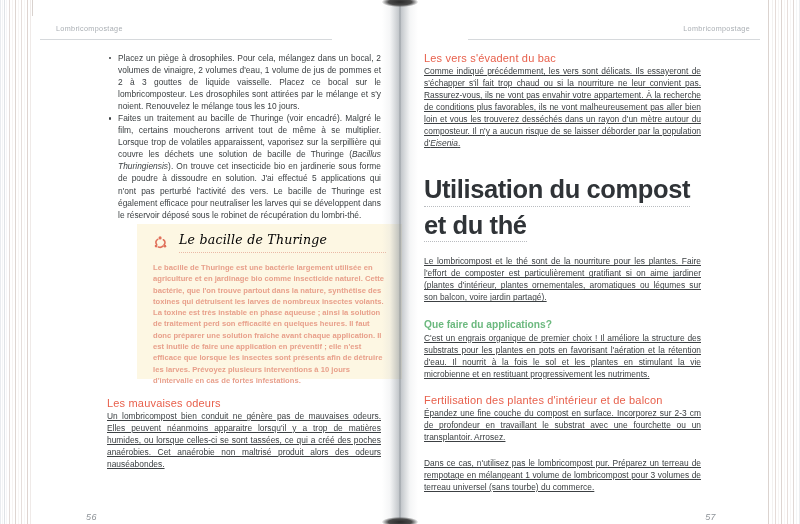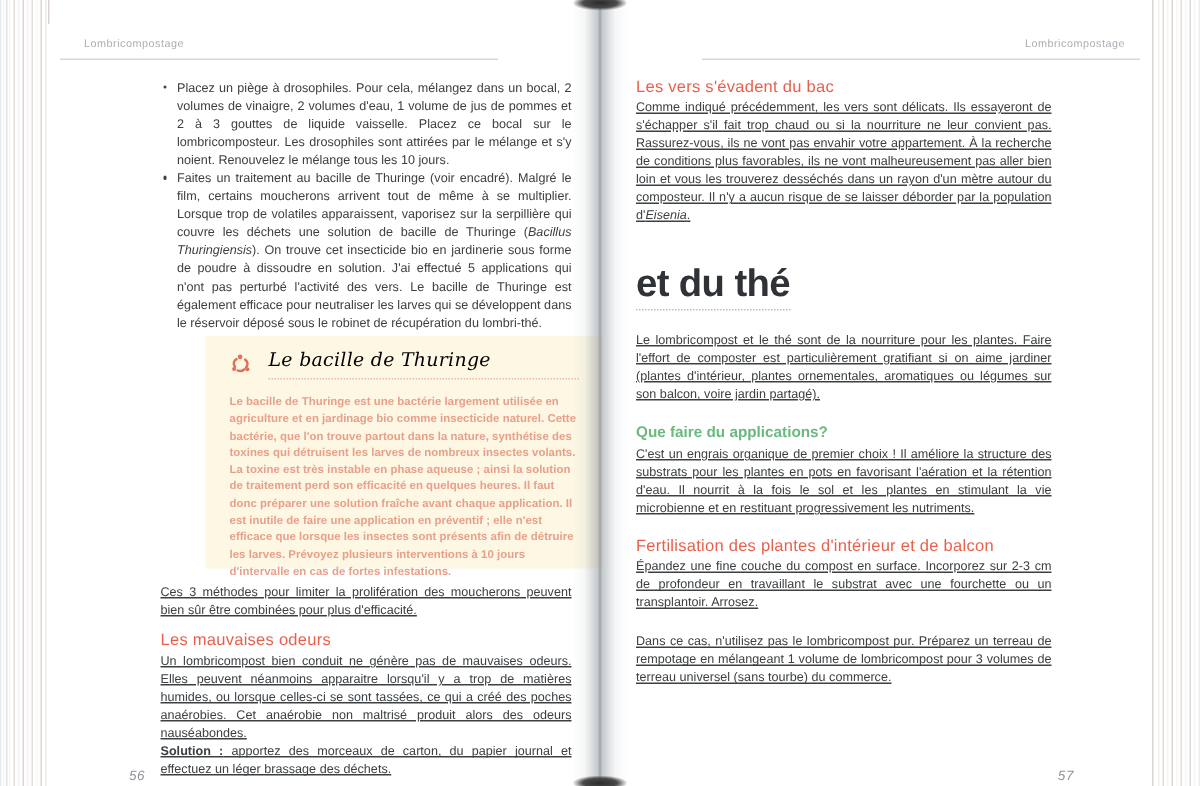--- a/index.html
+++ b/index.html
@@ -297,44 +297,43 @@
             </g>
           </svg>
         </div>
         <div class="ib-title">Le bacille de Thuringe</div>
         <div class="ib-rule"></div>
       </div>
       <div class="ib-body">Le bacille de Thuringe est une bactérie largement utilisée en agriculture et en jardinage bio comme insecticide naturel. Cette bactérie, que l'on trouve partout dans la nature, synthétise des toxines qui détruisent les larves de nombreux insectes volants. La toxine est très instable en phase aqueuse ; ainsi la solution de traitement perd son efficacité en quelques heures. Il faut donc préparer une solution fraîche avant chaque application. Il est inutile de faire une application en préventif ; elle n'est efficace que lorsque les insectes sont présents afin de détruire les larves. Prévoyez plusieurs interventions à 10 jours d'intervalle en cas de fortes infestations.</div>
     </div>
 
     <div class="col l" style="top:372px;">
-      <p class="just">Ces 3 méthodes pour limiter la prolifération des moucherons peuvent bien sûr être combinées pour plus d'efficacité.</p>
       <div class="gap"></div>
       <h3 class="sub">Les mauvaises odeurs</h3>
       <p class="just">Un lombricompost bien conduit ne génère pas de mauvaises odeurs. Elles peuvent néanmoins apparaitre lorsqu'il y a trop de matières humides, ou lorsque celles-ci se sont tassées, ce qui a créé des poches anaérobies. Cet anaérobie non maltrisé produit alors des odeurs nauséabondes.</p>
-      <p class="just"><span class="bold">Solution :</span><span> apportez des morceaux de carton, du papier journal et effectuez un léger brassage des déchets.</span></p>
     </div>
 
     <div class="folio l">56</div>
   </div>
 
   <div class="page right">
 
     <div class="runhead r">Lombricompostage</div>
     <div class="runrule r"></div>
 
     <div class="col r">
 
       <h3 class="sub">Les vers s'évadent du bac</h3>
       <p class="just"><span>Comme indiqué précédemment, les vers sont délicats. Ils essayeront de s'échapper s'il fait trop chaud ou si la nourriture ne leur convient pas. Rassurez-vous, ils ne vont pas envahir votre appartement. À la recherche de conditions plus favorables, ils ne vont malheureusement pas aller bien loin et vous les trouverez desséchés dans un rayon d'un mètre autour du composteur. Il n'y a aucun risque de se laisser déborder par la population d'</span><span class="ital">Eisenia</span><span>.</span></p>
 
       <div class="gap-lg"></div>
       <div style="height:13px;"></div>
 
       <h1 class="big">
+        <span class="h1line">Utilisation du compost</span>
         <span class="h1line">et du thé</span>
       </h1>
 
       <div style="height:8px;"></div>
       <p class="just">Le lombricompost et le thé sont de la nourriture pour les plantes. Faire l'effort de composter est particulièrement gratifiant si on aime jardiner (plantes d'intérieur, plantes ornementales, aromatiques ou légumes sur son balcon, voire jardin partagé).</p>
 
       <div class="gap-lg"></div>
 
       <h3 class="sub green">Que faire du applications?</h3>
       <p class="just">C'est un engrais organique de premier choix ! Il améliore la structure des substrats pour les plantes en pots en favorisant l'aération et la rétention d'eau. Il nourrit à la fois le sol et les plantes en stimulant la vie microbienne et en restituant progressivement les nutriments.</p>

